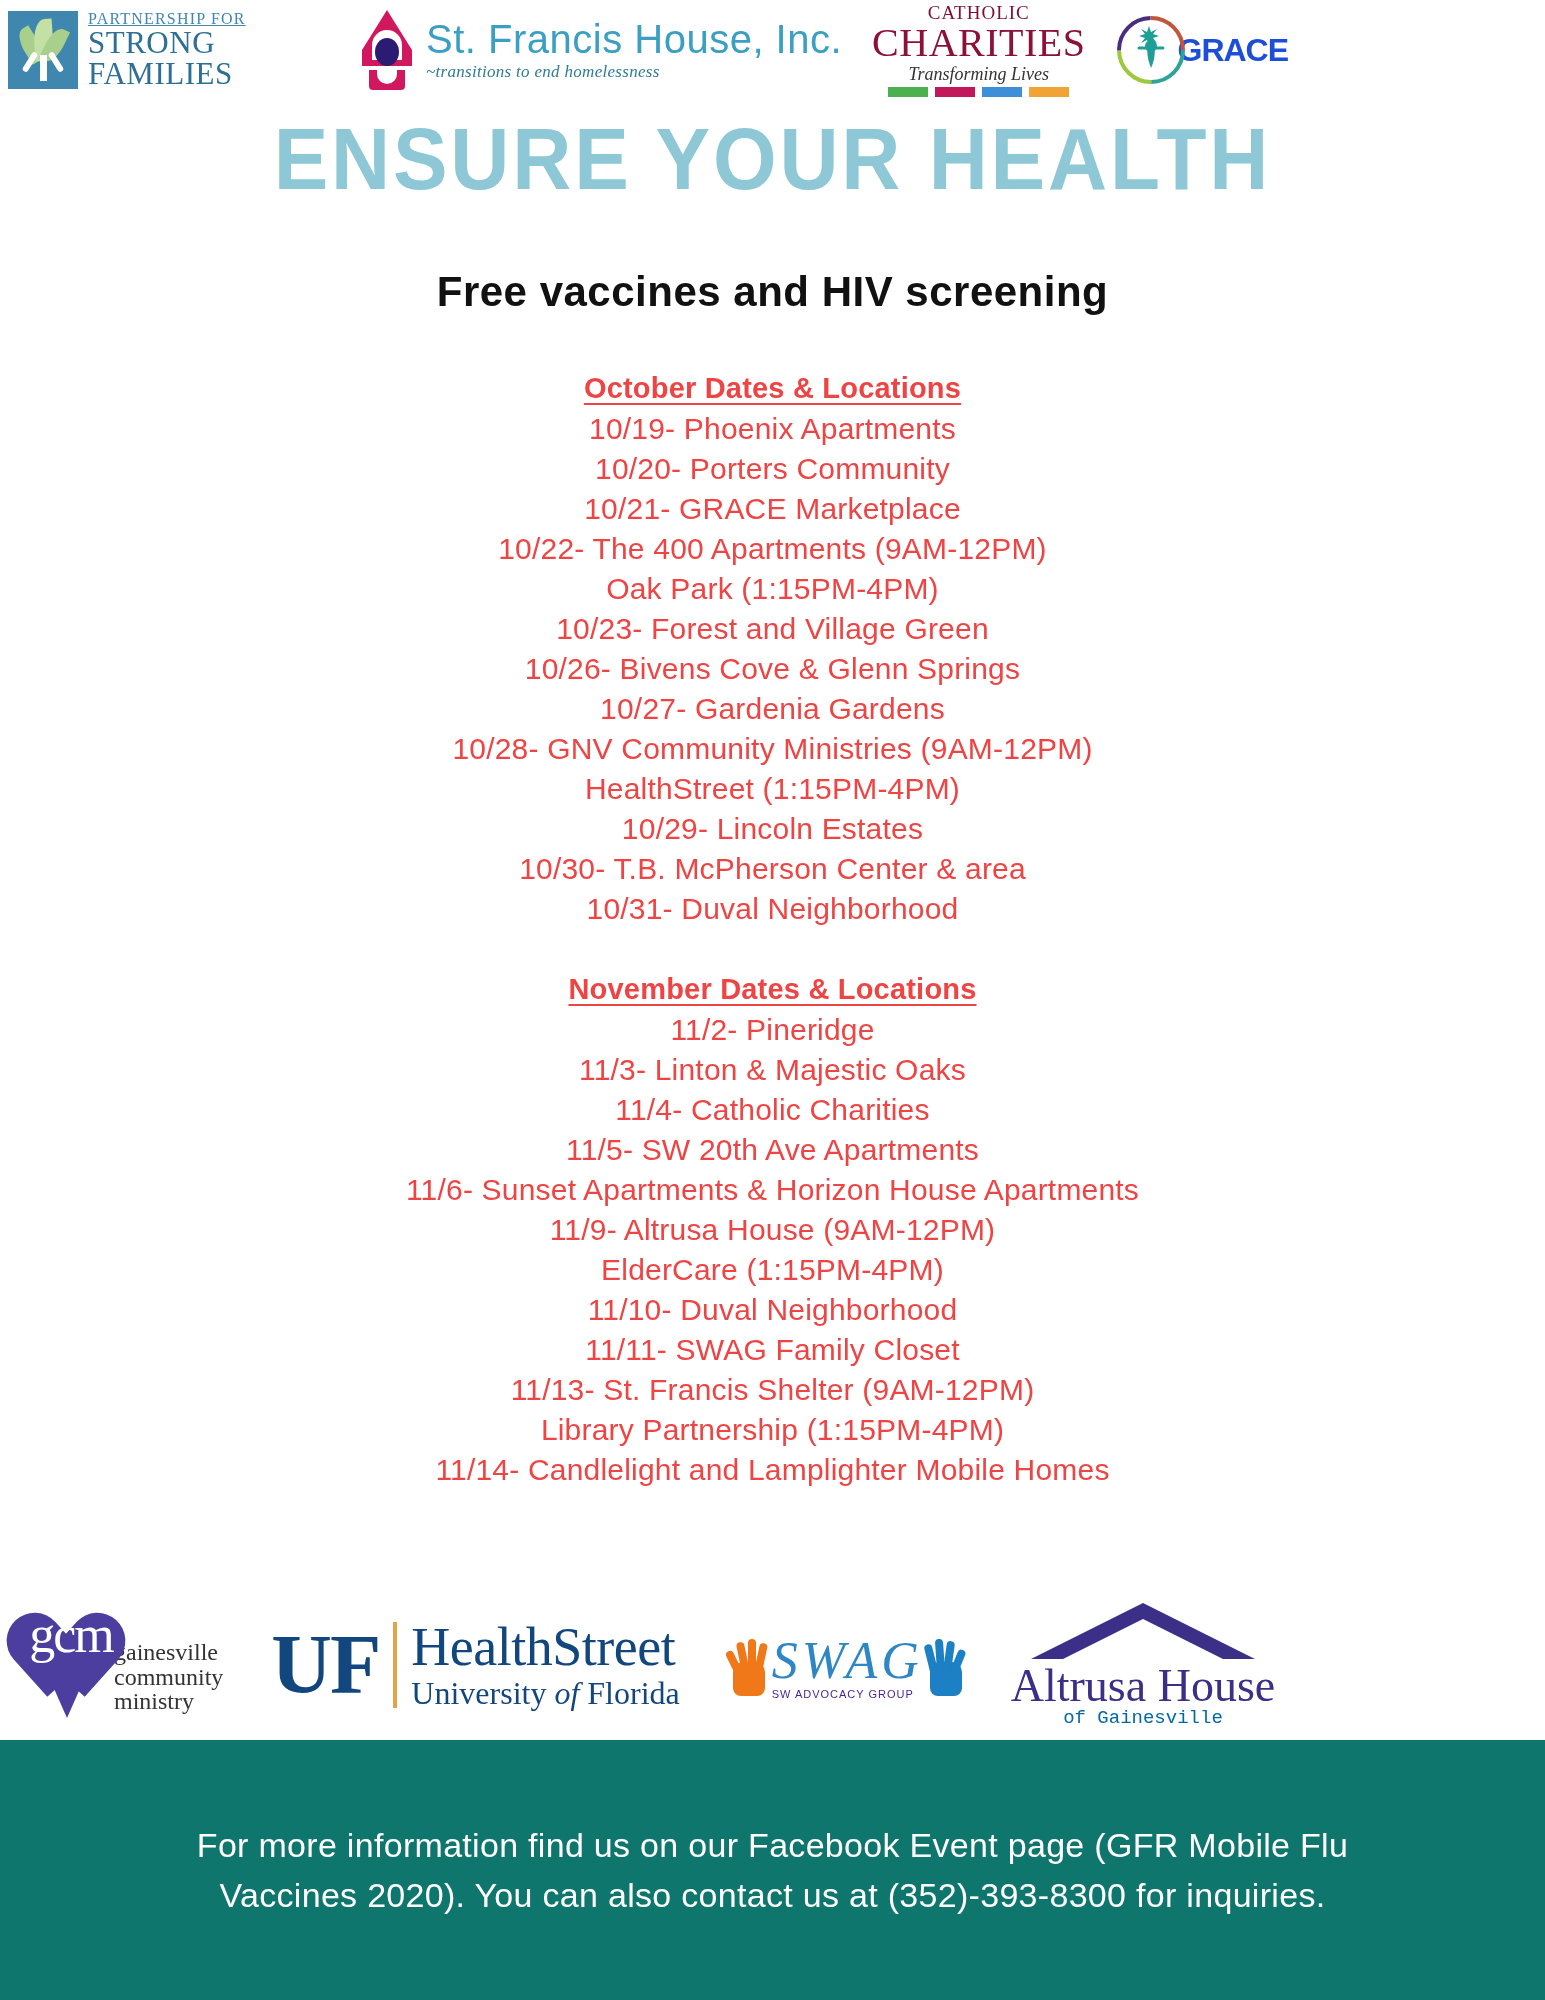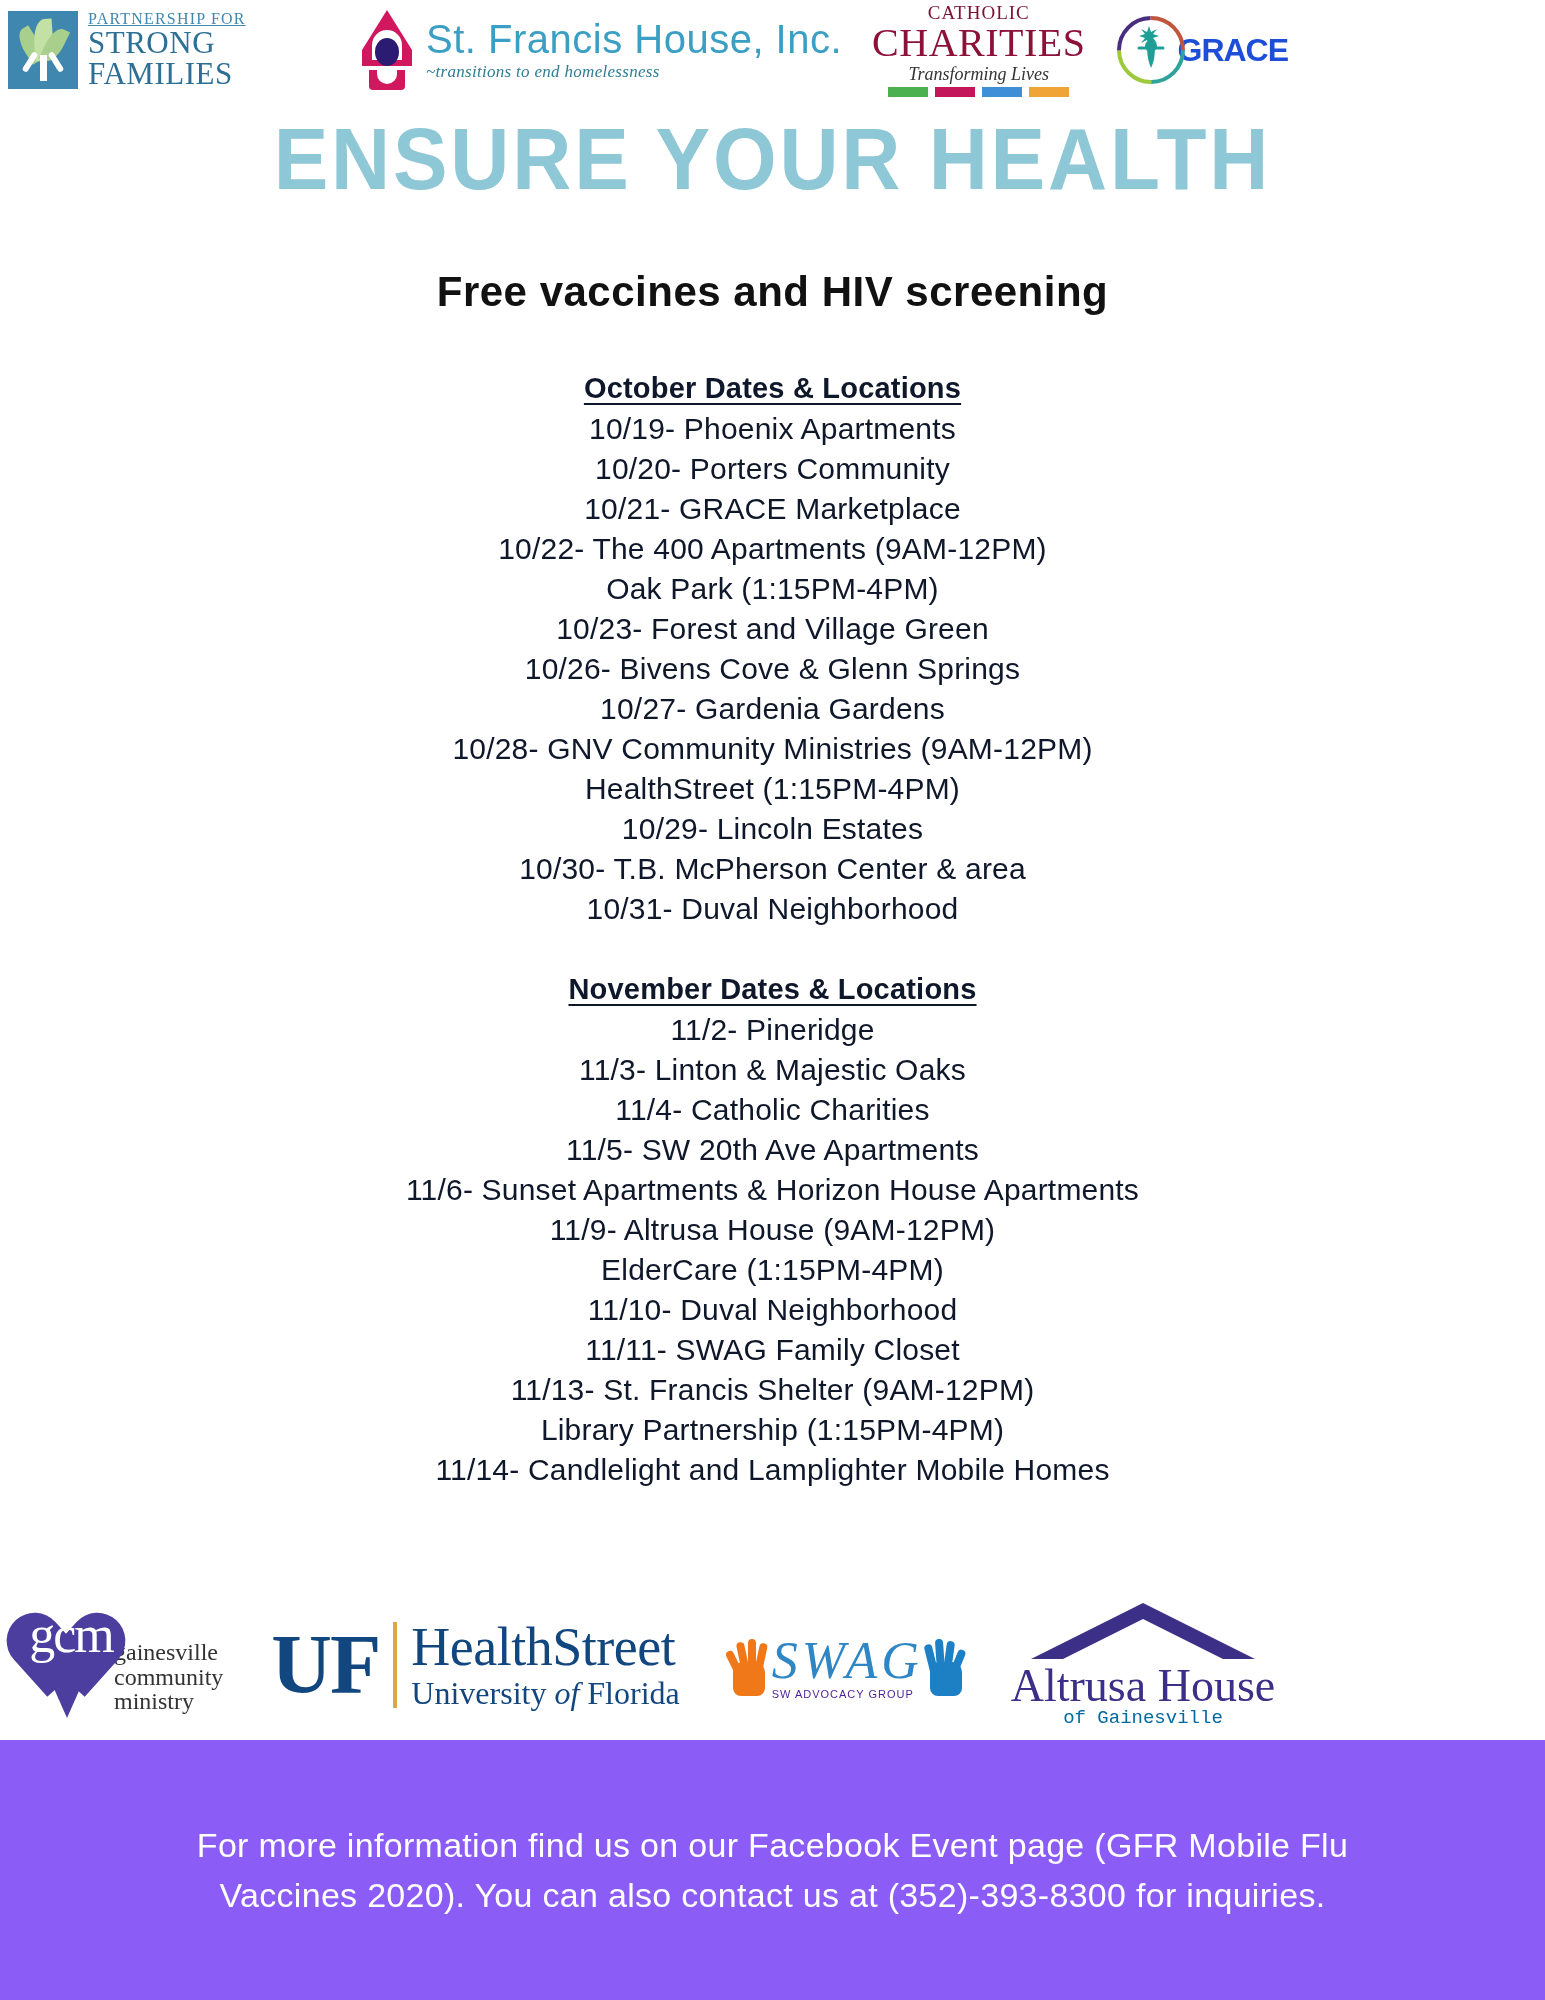--- a/index.html
+++ b/index.html
@@ -187,21 +187,21 @@
     font-size: 42px;
     color: #111;
     letter-spacing: 0.5px;
   }
 
   
   .listing {
     position: absolute;
     top: 372px; left: 0; width: 1545px;
     text-align: center;
-    color: #0f172a;
+    color: #ef4444;
   }
   .sec-head {
     font-family: "Liberation Sans", sans-serif;
     font-weight: bold;
     font-size: 29px;
     text-decoration: underline;
     text-underline-offset: 5px;
     letter-spacing: 0.2px;
     margin-bottom: 4px;
   }
@@ -487,15 +487,15 @@
   </div>
 
   <div class="altrusa">
     <div class="alt-roof"></div>
     <div class="alt-roofcut"></div>
     <div class="alt-w1">Altrusa House</div>
     <div class="alt-w2">of Gainesville</div>
   </div>
 </div>
 
-<div class="footer" style="background: #8b5cf6;">
+<div class="footer" style="background: #0f766e;">
   <div class="footer-text">For more information find us on our Facebook Event page (GFR Mobile Flu Vaccines 2020). You can also contact us at (352)-393-8300 for inquiries.</div>
 </div>
 
 </body></html>

